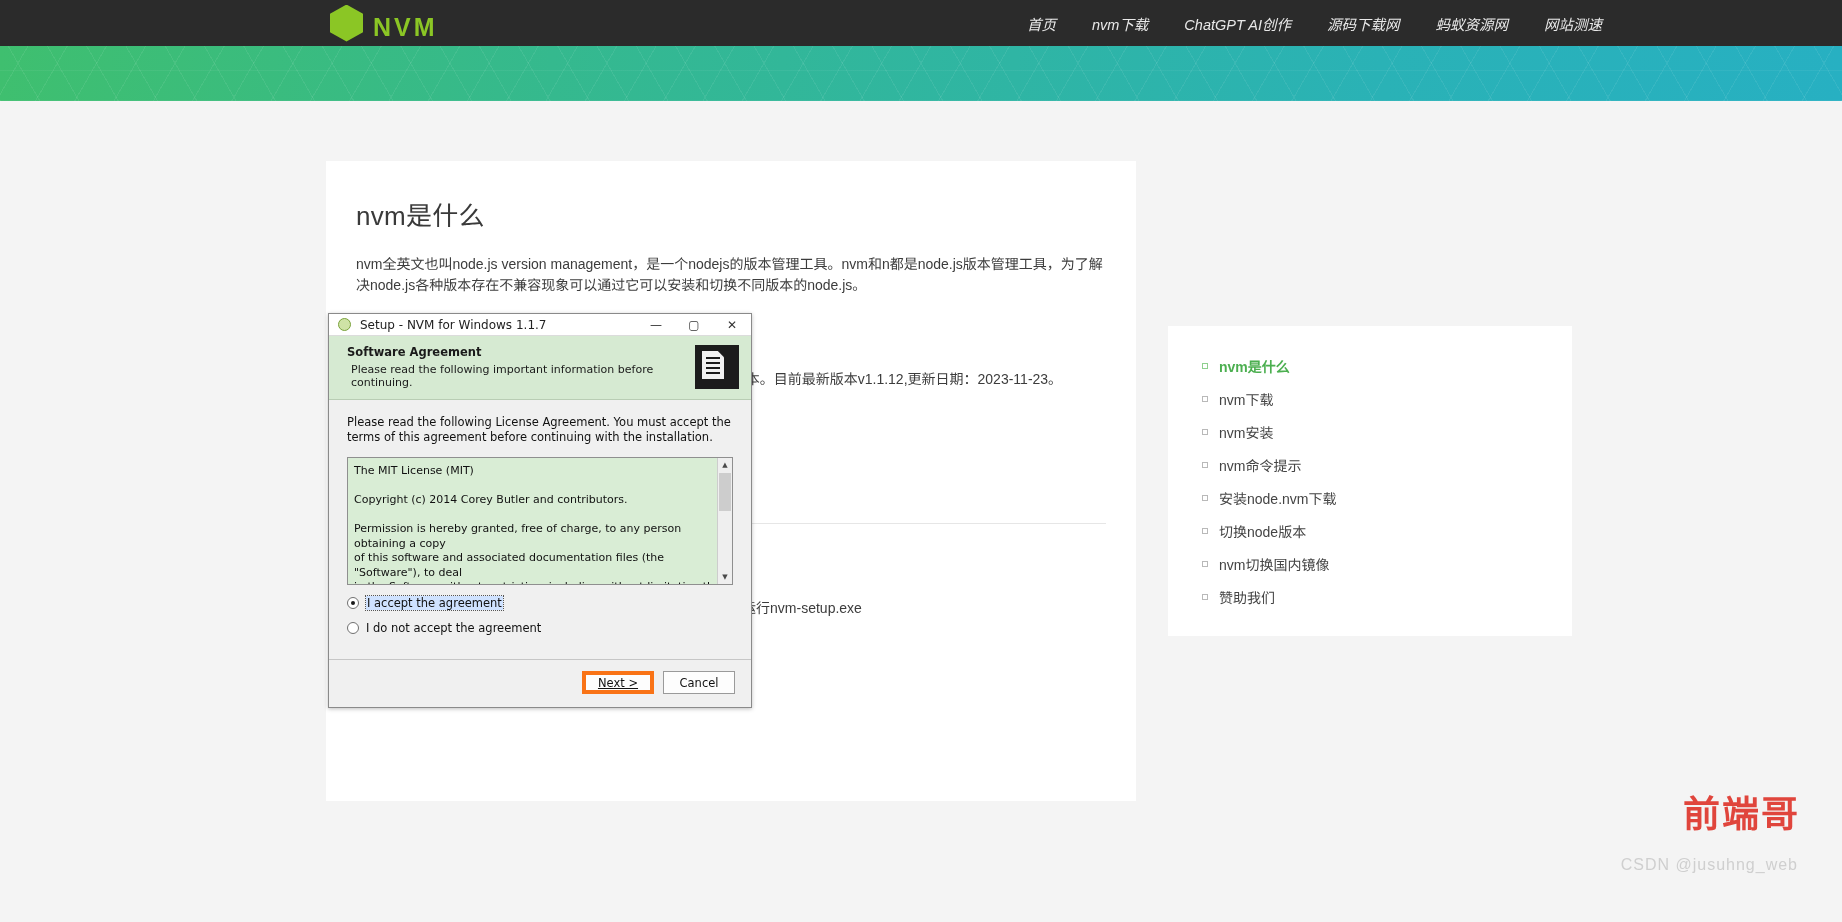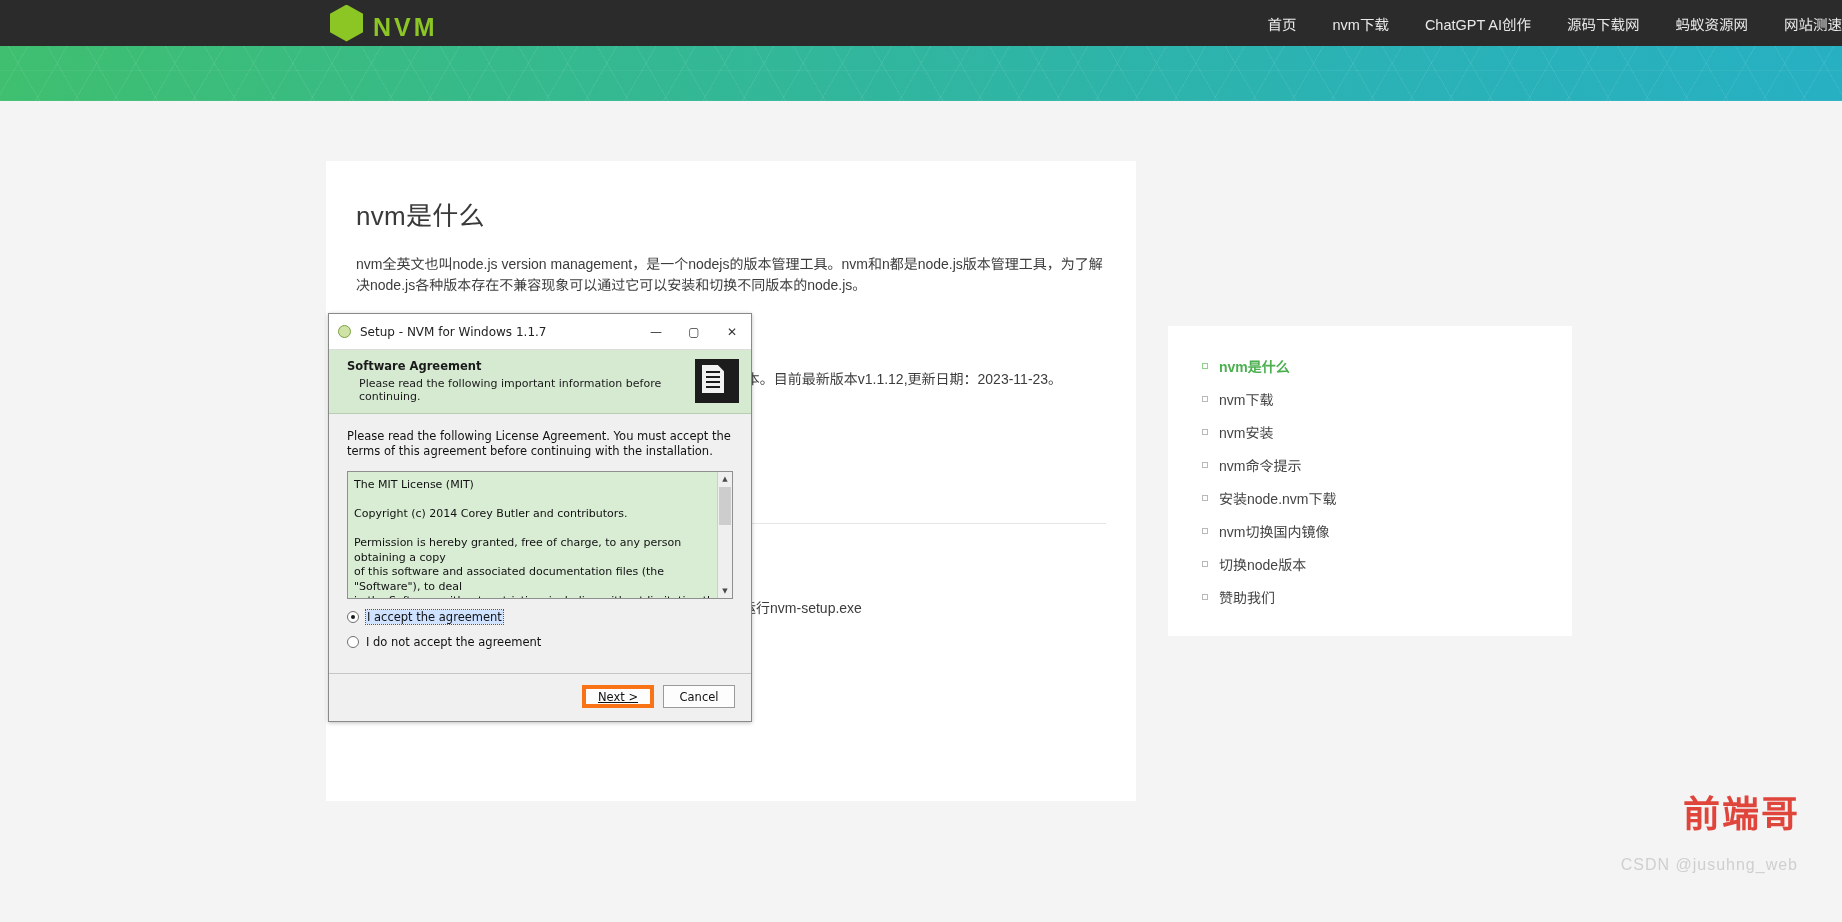--- a/index.html
+++ b/index.html
@@ -35,23 +35,25 @@
   }
   .brand-name {
     color: #8bc625;
     font-size: 25px;
     font-weight: bold;
     letter-spacing: 3px;
     font-family: "Liberation Sans", sans-serif;
   }
   .main-nav {
     margin-left: auto;
+    margin-right: 240px;
     display: flex;
     align-items: center;
     gap: 36px;
+    font-style: italic;
   }
   .nav-link {
     color: #e9e9e9;
     font-size: 14.5px;
     text-decoration: none;
     white-space: nowrap;
     cursor: pointer;
     font-family: "Liberation Sans", sans-serif;
   }
 
@@ -154,21 +156,21 @@
     position: absolute;
     left: 2px;
     top: 152px;
     width: 424px;
     background: #f0f0f0;
     border: 1px solid #8a8a8a;
     box-shadow: 0 1px 4px rgba(0,0,0,0.25);
     font-family: "DejaVu Sans", "Liberation Sans", sans-serif;
   }
   .win-titlebar {
-    height: 36px;
+    height: 22px;
     background: #ffffff;
     display: flex; align-items: center;
     border-bottom: 1px solid #dcdcdc;
     padding-left: 9px;
   }
   .win-icon {
     width: 13px; height: 13px;
     background: #cfe3a6;
     border: 1px solid #7aa23c;
     border-radius: 50%;
@@ -188,21 +190,21 @@
 
   .wizard-head {
     background: #d6ead2;
     border-bottom: 1px solid #b9cdb4;
     padding: 9px 12px 10px 18px;
     display: flex; align-items: flex-start;
     min-height: 52px;
   }
   .wizard-head-text { flex: 1 1 auto; }
   .wizard-head-title { font-size: 11.5px; font-weight: bold; color: #1a1a1a; }
-  .wizard-head-sub { font-size: 11px; color: #1a1a1a; margin-top: 4px; margin-left: 12px; }
+  .wizard-head-sub { font-size: 11px; color: #1a1a1a; margin-top: 4px; margin-left: 4px; }
   .wizard-glyph {
     width: 44px; height: 44px;
     background: #1c1c1c;
     position: relative;
     flex: 0 0 auto;
     overflow: hidden;
   }
   .wizard-glyph::before {
     content: "";
     position: absolute; left: 7px; top: 6px;
@@ -464,25 +466,25 @@
       <div class="toc-item">
         <span class="toc-bullet"></span>
         <span class="toc-label">nvm命令提示</span>
       </div>
       <div class="toc-item">
         <span class="toc-bullet"></span>
         <span class="toc-label">安装node.nvm下载</span>
       </div>
       <div class="toc-item">
         <span class="toc-bullet"></span>
+        <span class="toc-label">切换node版本</span>
+      </div>
+      <div class="toc-item">
+        <span class="toc-bullet"></span>
         <span class="toc-label">nvm切换国内镜像</span>
-      </div>
-      <div class="toc-item">
-        <span class="toc-bullet"></span>
-        <span class="toc-label">切换node版本</span>
       </div>
       <div class="toc-item">
         <span class="toc-bullet"></span>
         <span class="toc-label">赞助我们</span>
       </div>
     </div>
 
   </div>
 
   <div class="wm-main">前端哥</div>

